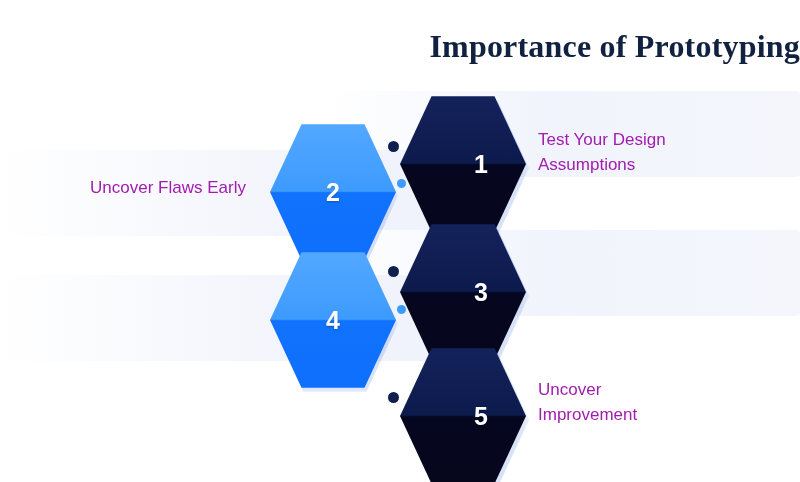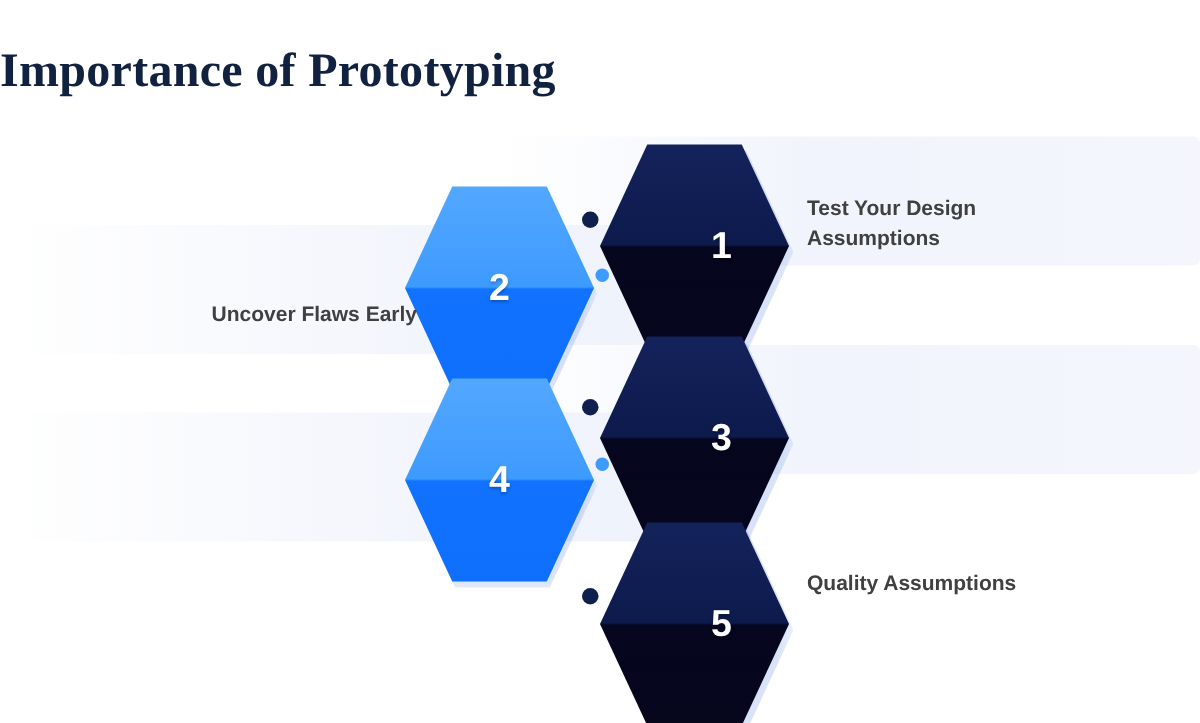--- a/index.html
+++ b/index.html
@@ -8,21 +8,21 @@
     background:#ffffff;
     font-family:"Liberation Sans", sans-serif;
     overflow:hidden;
     position:relative;
   }
 
   
   .title {
     position:absolute;
     top:28px; left:0; right:0;
-    text-align:left;
+    text-align:right;
     font-family:"Liberation Serif", serif;
     font-size:32px;
     font-weight:700;
     color:#112240;
     letter-spacing:0.2px;
   }
 
   
   .stage { position:absolute; inset:0; }
 
@@ -82,28 +82,28 @@
   }
 
   
   .dot { position:absolute; border-radius:50%; }
   .dot.navy  { width:11px; height:11px; background:#10204e; }
   .dot.light { width:9px;  height:9px;  background:#3d9bfe; }
 
   
   .label {
     position:absolute;
-    font-size:14px;
+    font-size:17px;
     line-height:1.45;
-    color:#404040;
+    color:#a21caf;
     font-family:"Liberation Sans", sans-serif;
-    font-weight:700;
+    font-weight:400;
   }
   .label.right { text-align:left; }
-  .label.left  { text-align:right;margin-top:23px; }
+  .label.left  { text-align:center; }
 </style>
 </head>
 <body>
 
 <h1 class="title">Importance of Prototyping</h1>
 
 <div class="stage">
 
   <div class="band right" style="top:91px;"></div>
   <div class="band left" style="top:150px;"></div>
@@ -139,15 +139,15 @@
     <div class="hex-inner"></div>
     <span class="num">4</span>
   </div>
 
   <div class="hex-shadow" style="left:403px; top:348px;"></div>
   <div class="hex dark" style="left:400px; top:344px;">
     <div class="hex-inner"></div>
     <span class="num">5</span>
   </div>
   <div class="dot navy" style="left:388px; top:392px;"></div>
-  <div class="label right" style="left:538px; top:378px; width:160px;">Quality Assumptions</div>
+  <div class="label right" style="left:538px; top:378px; width:160px;">Uncover Improvement</div>
 
 </div>
 
 </body></html>

